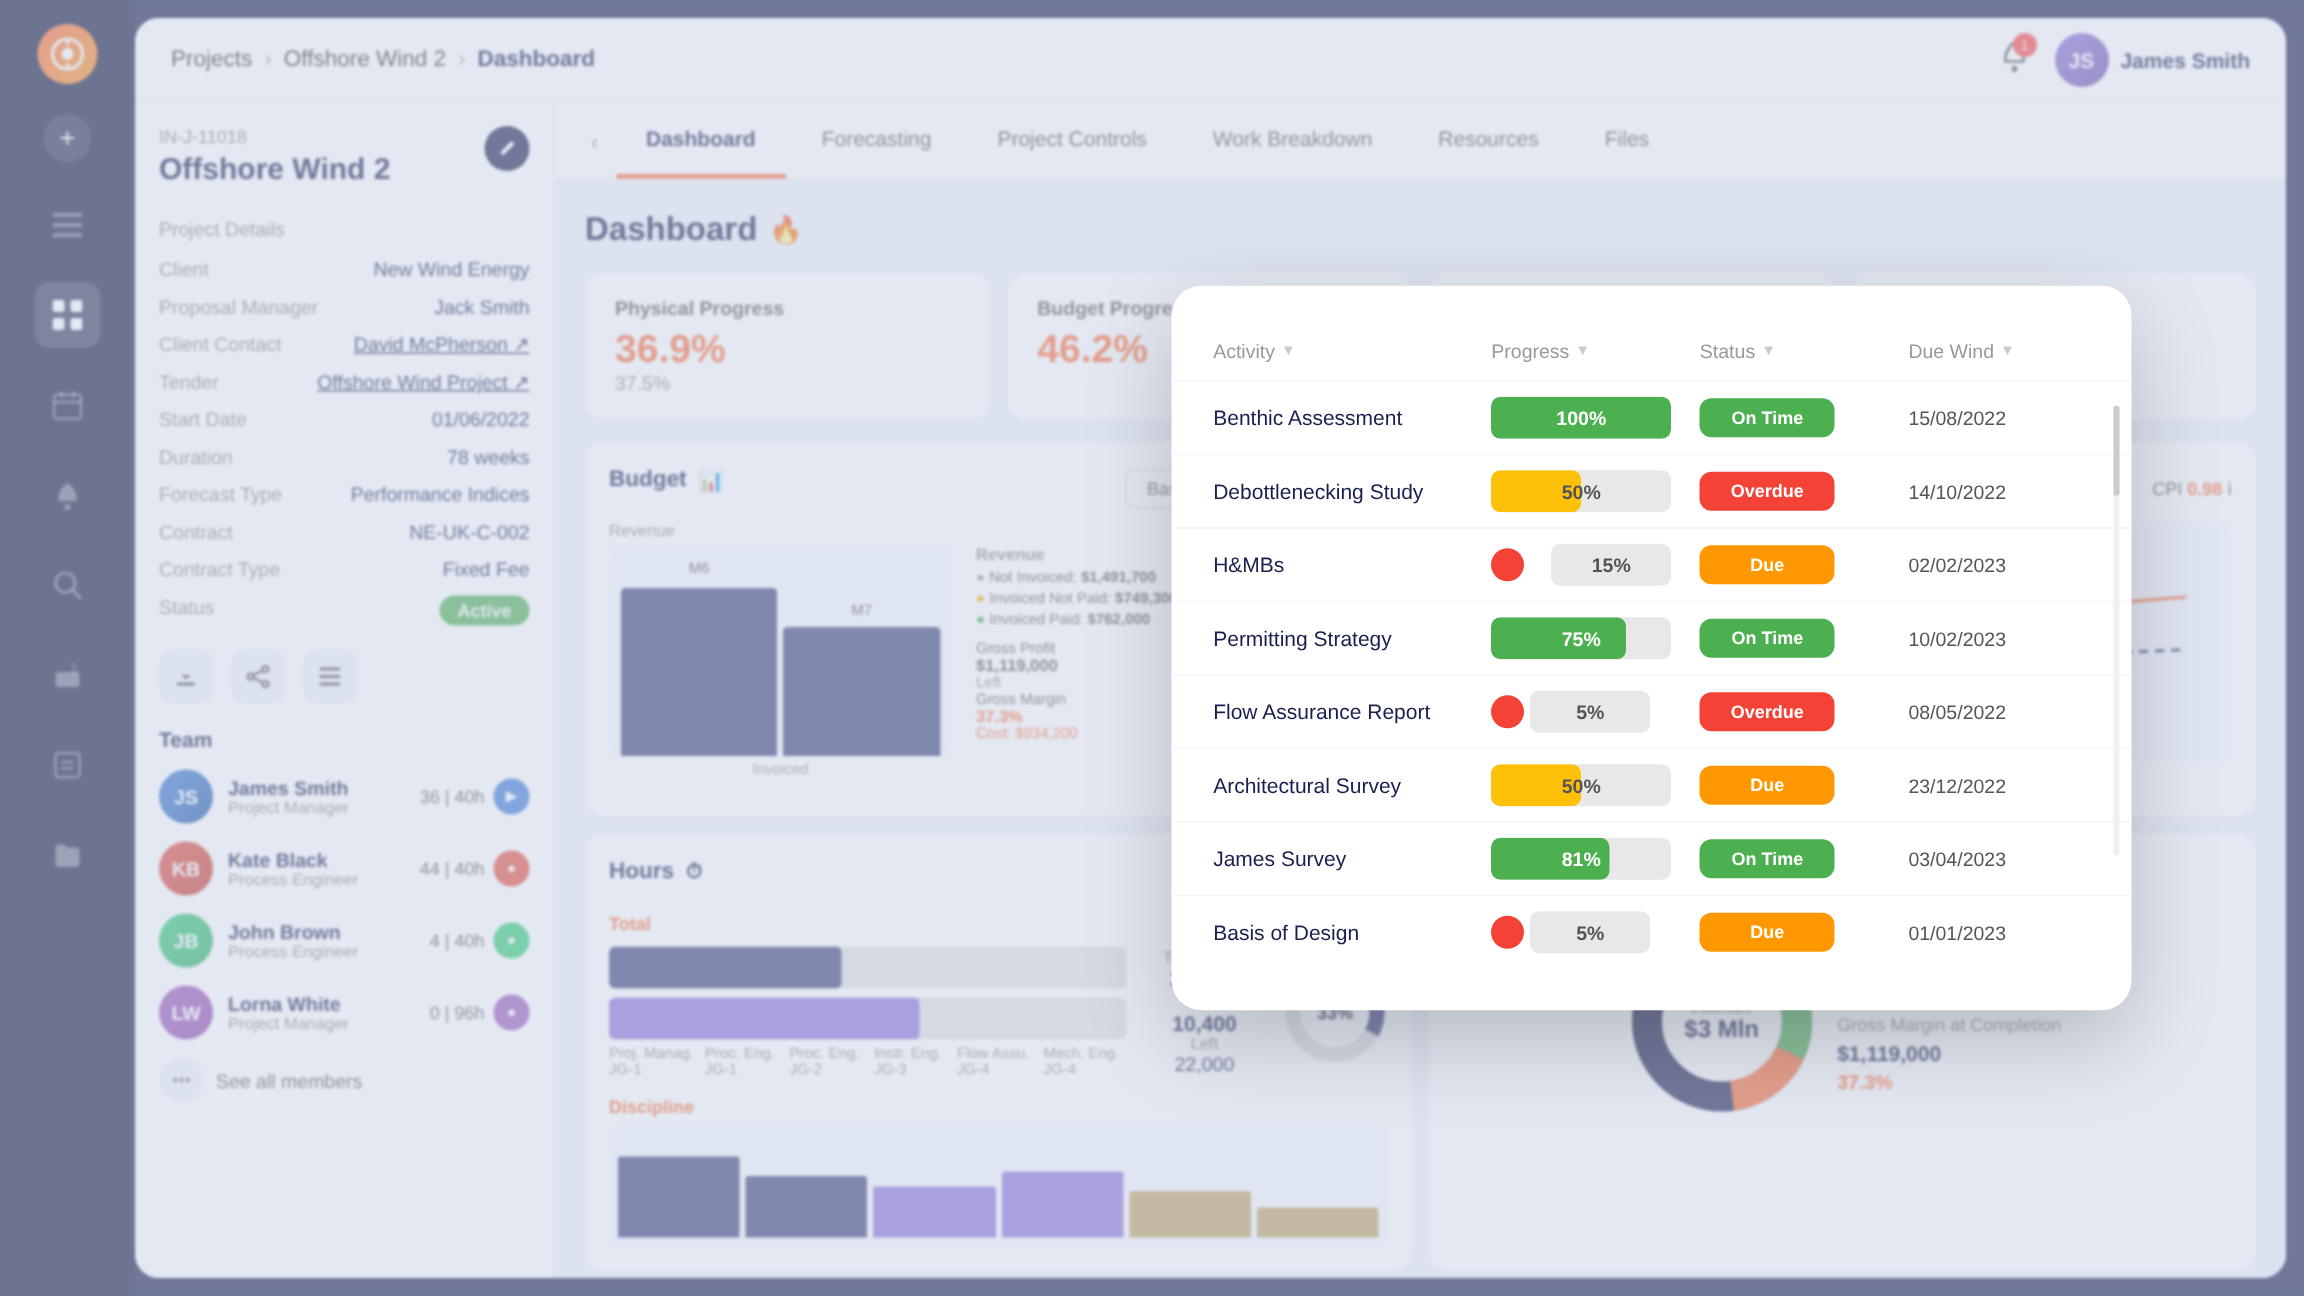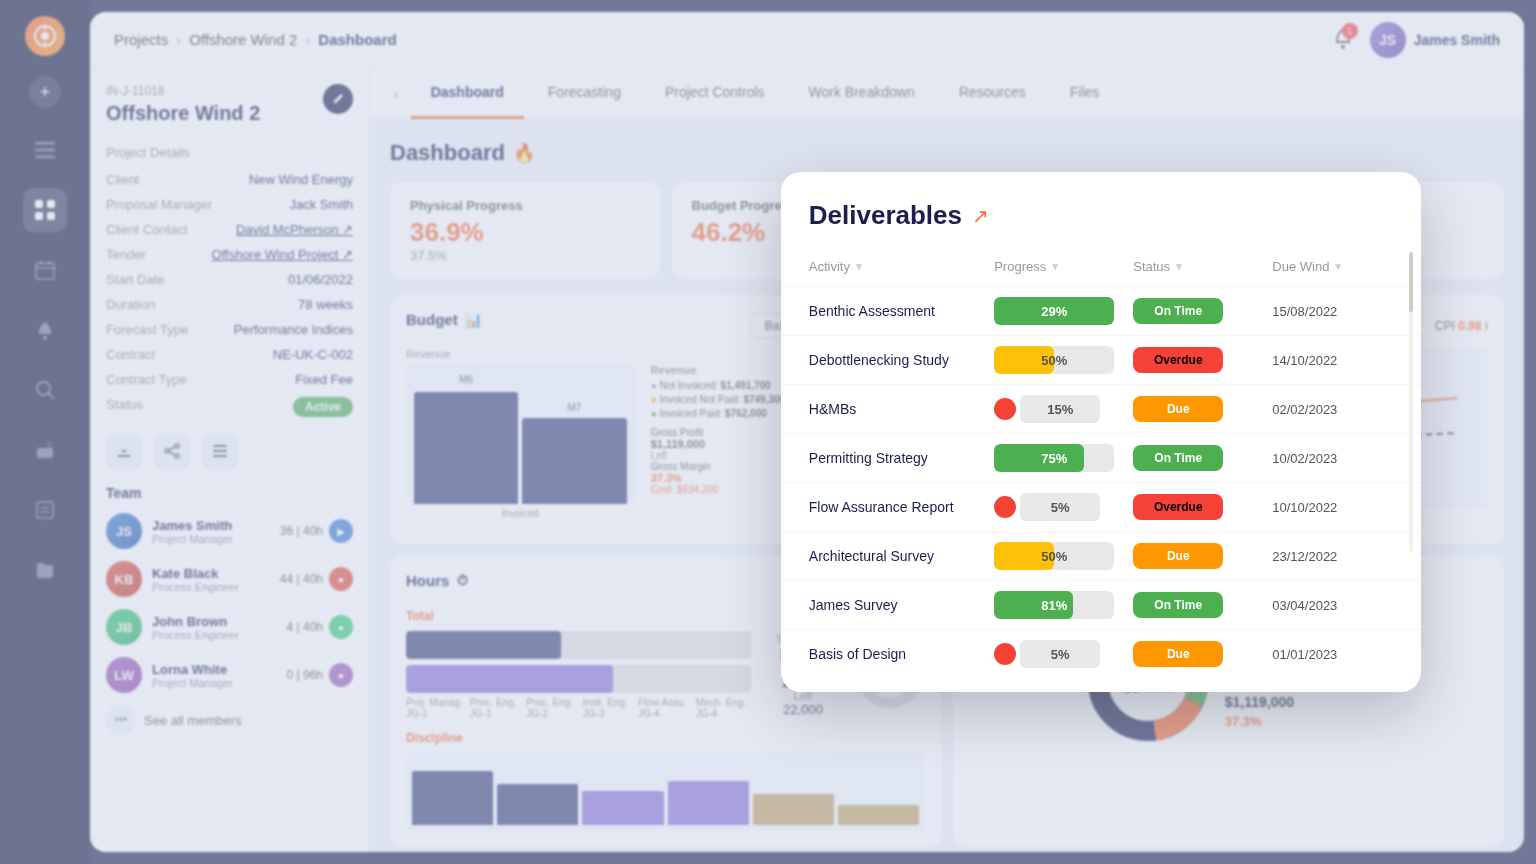--- a/index.html
+++ b/index.html
@@ -595,21 +595,21 @@
       width: 90px;
     }
 
     .status-on-time {
       background: #4caf50;
       color: white;
     }
 
     .status-overdue {
       background: #f44336;
-      color: #000000;
+      color: #ffffff;
     }
 
     .status-due {
       background: #ff9800;
       color: white;
     }
 
     .due-date {
       font-size: 13px;
       color: #555;
@@ -1097,24 +1097,20 @@
           </div>
 
         </div>
       </div>
     </div>
   </div>
 
   <div class="overlay-bg"></div>
 
   <div class="deliverables-modal">
-    <div class="modal-header">
-      <span class="modal-title">Deliverables</span>
-      <span class="modal-link-icon">↗</span>
-    </div>
 
     <div style="position:absolute; right:8px; top:80px; width:4px; height:300px; background:#f0f0f0; border-radius:2px;">
       <div style="width:4px; height:60px; background:#ccc; border-radius:2px;"></div>
     </div>
 
     <div class="deliverables-table">
 
       <div class="table-header">
         <div class="table-header-cell">
           <span>Activity</span>
@@ -1132,21 +1128,21 @@
           <span>Due Wind</span>
           <span class="sort-icon">▼</span>
         </div>
       </div>
 
       <div class="table-row">
         <div class="activity-name">Benthic Assessment</div>
         <div class="progress-cell">
           <div class="progress-bar-container">
             <div class="progress-bar-fill" style="width:100%; background:#4caf50;"></div>
-            <span class="progress-text">29%</span>
+            <span class="progress-text">100%</span>
           </div>
         </div>
         <div>
           <div class="status-btn status-on-time">On Time</div>
         </div>
         <div class="due-date">15/08/2022</div>
       </div>
 
       <div class="table-row">
         <div class="activity-name">Debottlenecking Study</div>
@@ -1160,21 +1156,21 @@
           <div class="status-btn status-overdue">Overdue</div>
         </div>
         <div class="due-date">14/10/2022</div>
       </div>
 
       <div class="table-row">
         <div class="activity-name">H&amp;MBs</div>
         <div class="progress-cell">
           <div style="display:flex; align-items:center;">
             <div style="width:22px; height:22px; border-radius:50%; background:#f44336; margin-right:4px;"></div>
-            <div class="progress-bar-container" style="width:80px;">
+            <div class="progress-bar-container" style="width:80px;margin-left:14px;">
               <div class="progress-bar-fill" style="width:15%; background:transparent;"></div>
               <span class="progress-text" style="color:#555;">15%</span>
             </div>
           </div>
         </div>
         <div>
           <div class="status-btn status-due">Due</div>
         </div>
         <div class="due-date">02/02/2023</div>
       </div>
@@ -1199,21 +1195,21 @@
           <div style="display:flex; align-items:center;">
             <div style="width:22px; height:22px; border-radius:50%; background:#f44336; margin-right:4px;"></div>
             <div class="progress-bar-container" style="width:80px;">
               <span class="progress-text" style="color:#555;">5%</span>
             </div>
           </div>
         </div>
         <div>
           <div class="status-btn status-overdue">Overdue</div>
         </div>
-        <div class="due-date">10/10/2022</div>
+        <div class="due-date">08/05/2022</div>
       </div>
 
       <div class="table-row">
         <div class="activity-name">Architectural Survey</div>
         <div class="progress-cell">
           <div class="progress-bar-container">
             <div class="progress-bar-fill" style="width:50%; background:#ffc107;"></div>
             <span class="progress-text" style="color:#555;">50%</span>
           </div>
         </div>

